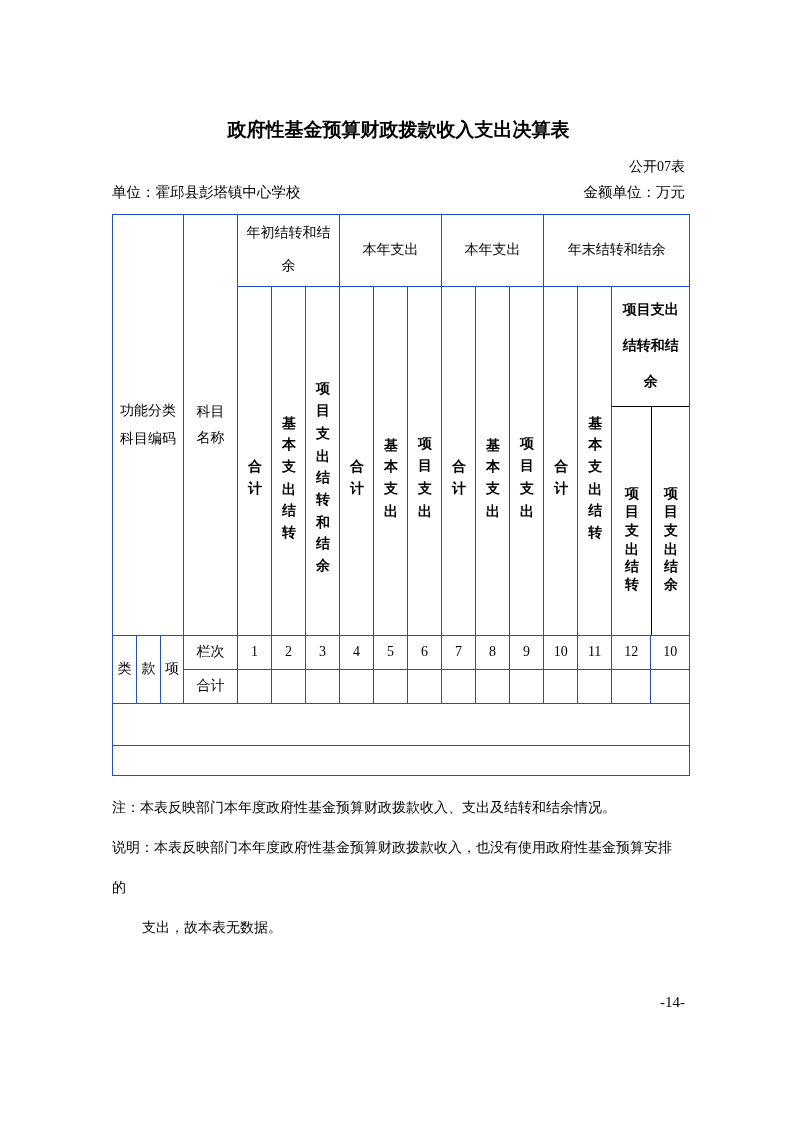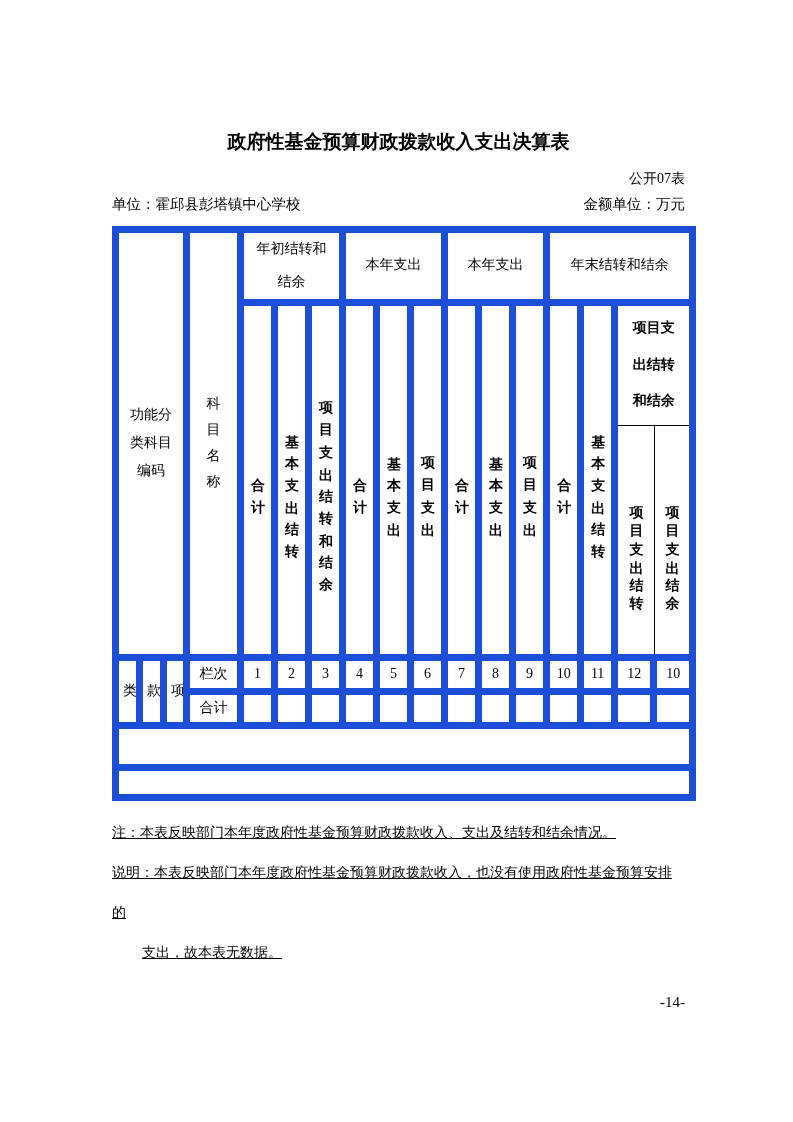--- a/index.html
+++ b/index.html
@@ -2,29 +2,29 @@
 <html><head>
 <meta charset="utf-8">
 <style>
   * { margin:0; padding:0; box-sizing:border-box; }
   html,body { background:#fff; }
   body {
     width:793px; height:1122px;
     font-family:"Liberation Serif", serif;
     color:#000; position:relative; overflow:hidden;
   }
-  .page { position:absolute; inset:0; padding:12px 108px 0 112px; }
+  .page { position:absolute; inset:0; padding:0 108px 0 112px; }
 
   .title { text-align:center; font-size:19px; font-weight:bold; margin-top:118px; line-height:1.25; }
   .table-no { text-align:right; font-size:14px; margin-top:16px; }
   .meta-row { display:flex; justify-content:space-between; font-size:14.5px; margin-top:7px; }
 
   table { border-collapse:collapse; table-layout:fixed; width:577px; margin-top:12px; }
   td {
-    border:7px solid #1d4ed8; font-size:14px; font-weight:normal;
+    border:1px solid #1d4ed8; font-size:14px; font-weight:normal;
     text-align:center; vertical-align:middle; padding:0 4px;
     overflow:hidden; word-break:break-all;
   }
   .row-group td { height:72px; line-height:2.35; }
   .row-tall td { height:348px;font-weight:bold; }
   .row-sm td { height:34px; }
   .row-empty1 td { height:42px; }
   .row-empty2 td { height:30px; }
 
   td.func-code { line-height:2.0; padding:0 6px; }
@@ -45,21 +45,21 @@
   td.nested { padding:0; }
   .nested-inner { display:flex; flex-direction:column; height:348px; }
   .nested-head {
     flex:0 0 120px; display:flex; align-items:center; justify-content:center;
     border-bottom:1px solid #000; line-height:2.6; padding:0 8px; word-break:break-all;
   }
   .nested-cols { flex:1 1 auto; display:flex; }
   .nested-col { flex:1 1 50%; display:flex; align-items:center; justify-content:center; }
   .nested-col + .nested-col { border-left:1px solid #000; }
 
-  .notes { margin-top:12px; font-size:14px;text-decoration:underline; }
+  .notes { margin-top:12px; font-size:14px; }
   .notes .line { line-height:40px; }
   .notes .indent { margin-left:30px; }
 
   .page-number { position:absolute; top:994px; right:108px; font-size:15px; }
 </style>
 </head>
 <body>
 
 <div class="page">
 

